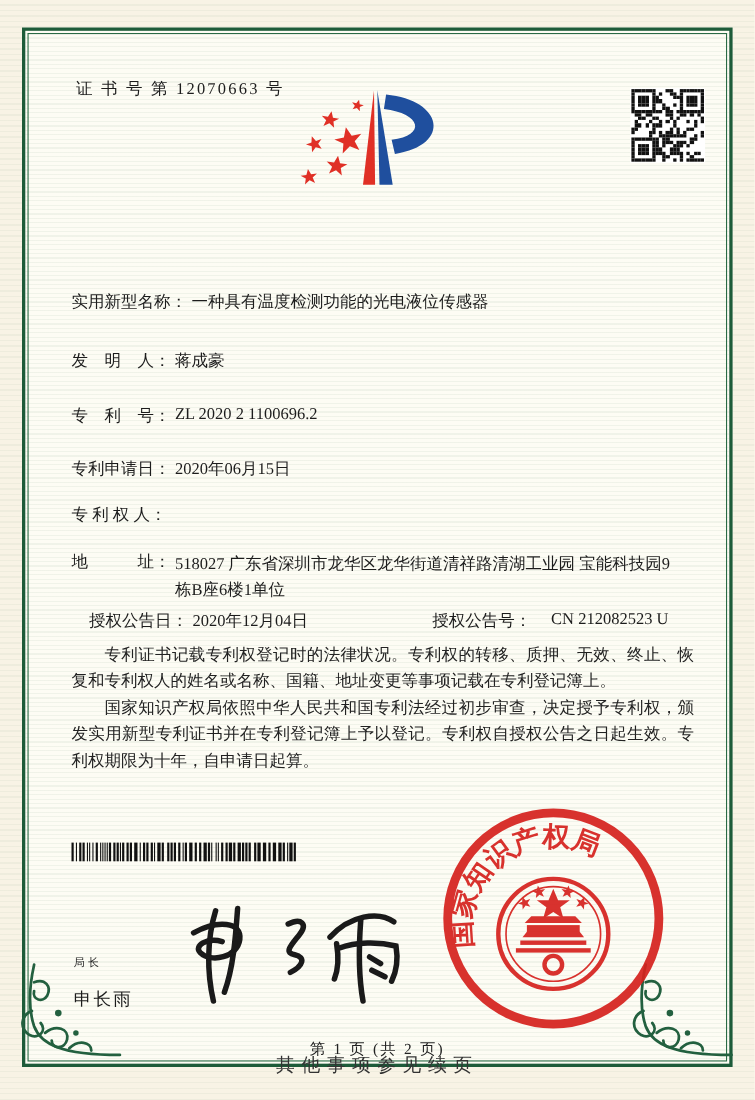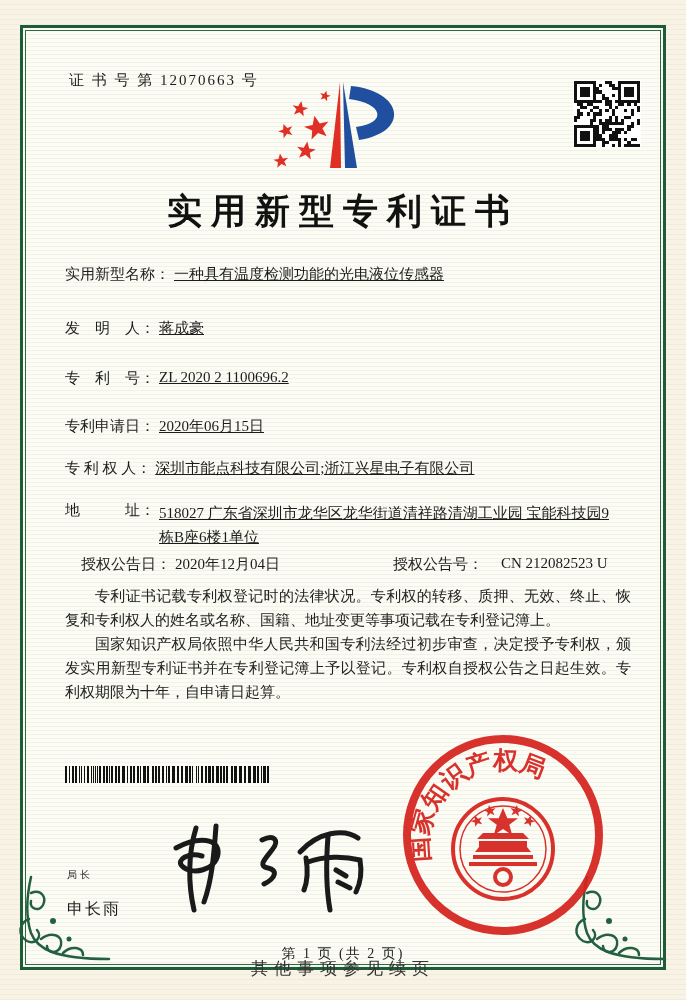--- a/index.html
+++ b/index.html
@@ -21,21 +21,21 @@
   .logo{position:absolute;left:246px;top:50px;width:152px;height:98px;}
   .qr{position:absolute;left:550px;top:52px;width:66px;height:66px;background:#fff;
       display:grid;grid-template-columns:repeat(21,1fr);grid-template-rows:repeat(21,1fr);padding:1px;}
   .qr div{width:100%;height:100%;}
   .qr .b{background:#111;}
   .title{position:absolute;left:0;top:160px;width:640px;text-align:center;
          font-size:35px;font-weight:bold;letter-spacing:9px;color:#111;}
   .fields{position:absolute;left:42px;top:0;width:570px;font-size:15px;color:#1c1c1c;}
   .row{position:absolute;left:0;display:flex;white-space:nowrap;}
   .row .lbl{flex:none;}
-  .row .val{margin-left:4px;text-decoration:underline;}
+  .row .val{margin-left:4px;}
   .addr .val{white-space:normal;width:450px;line-height:24px;}
   .grant2{position:absolute;display:flex;}
   .paras{position:absolute;left:42px;top:556px;width:566px;font-size:15px;
          line-height:24px;color:#222;text-align:justify;}
   .paras p{margin:0;text-indent:2em;}
   .barcode{position:absolute;left:42px;top:738px;width:208px;height:17px;display:flex;align-items:stretch;}
   .barcode div{height:100%;}
   .director-label{position:absolute;left:44px;top:840px;font-size:10px;color:#1c1c1c;letter-spacing:3px;font-family:Liberation Serif, serif;}
   .director-name{position:absolute;left:44px;top:871px;font-size:16px;color:#1c1c1c;letter-spacing:2px;}
   .signature{position:absolute;left:135px;top:786px;width:216px;height:102px;}
@@ -517,42 +517,40 @@
         <div></div>
         <div class="b"></div>
         <div></div>
         <div class="b"></div>
         <div class="b"></div>
         <div class="b"></div>
         <div class="b"></div>
         <div class="b"></div>
       </div>
 
-    <div class="title">实用新型专利证书</div>
 
     <div class="fields">
       <div class="row" style="top:237px">
         <span class="lbl">实用新型名称：</span>
         <span class="val">一种具有温度检测功能的光电液位传感器</span>
       </div>
       <div class="row" style="top:291px">
         <span class="lbl">发　明　人：</span>
         <span class="val">蒋成豪</span>
       </div>
       <div class="row" style="top:341px">
         <span class="lbl">专　利　号：</span>
         <span class="val">ZL 2020 2 1100696.2</span>
       </div>
       <div class="row" style="top:389px">
         <span class="lbl">专利申请日：</span>
         <span class="val">2020年06月15日</span>
       </div>
       <div class="row" style="top:431px">
         <span class="lbl">专 利 权 人：</span>
-        <span class="val">深圳市能点科技有限公司;浙江兴星电子有限公司</span>
       </div>
       <div class="row addr" style="top:473px">
         <span class="lbl">地　　　址：</span>
         <span class="val">518027 广东省深圳市龙华区龙华街道清祥路清湖工业园 宝能科技园9栋B座6楼1单位</span>
       </div>
       <div class="grant2" style="top:527px;left:16px">
         <span class="lbl">授权公告日：</span>
         <span class="val" style="margin-left:4px">2020年12月04日</span>
       </div>
       <div class="grant2" style="top:527px;left:328px">

